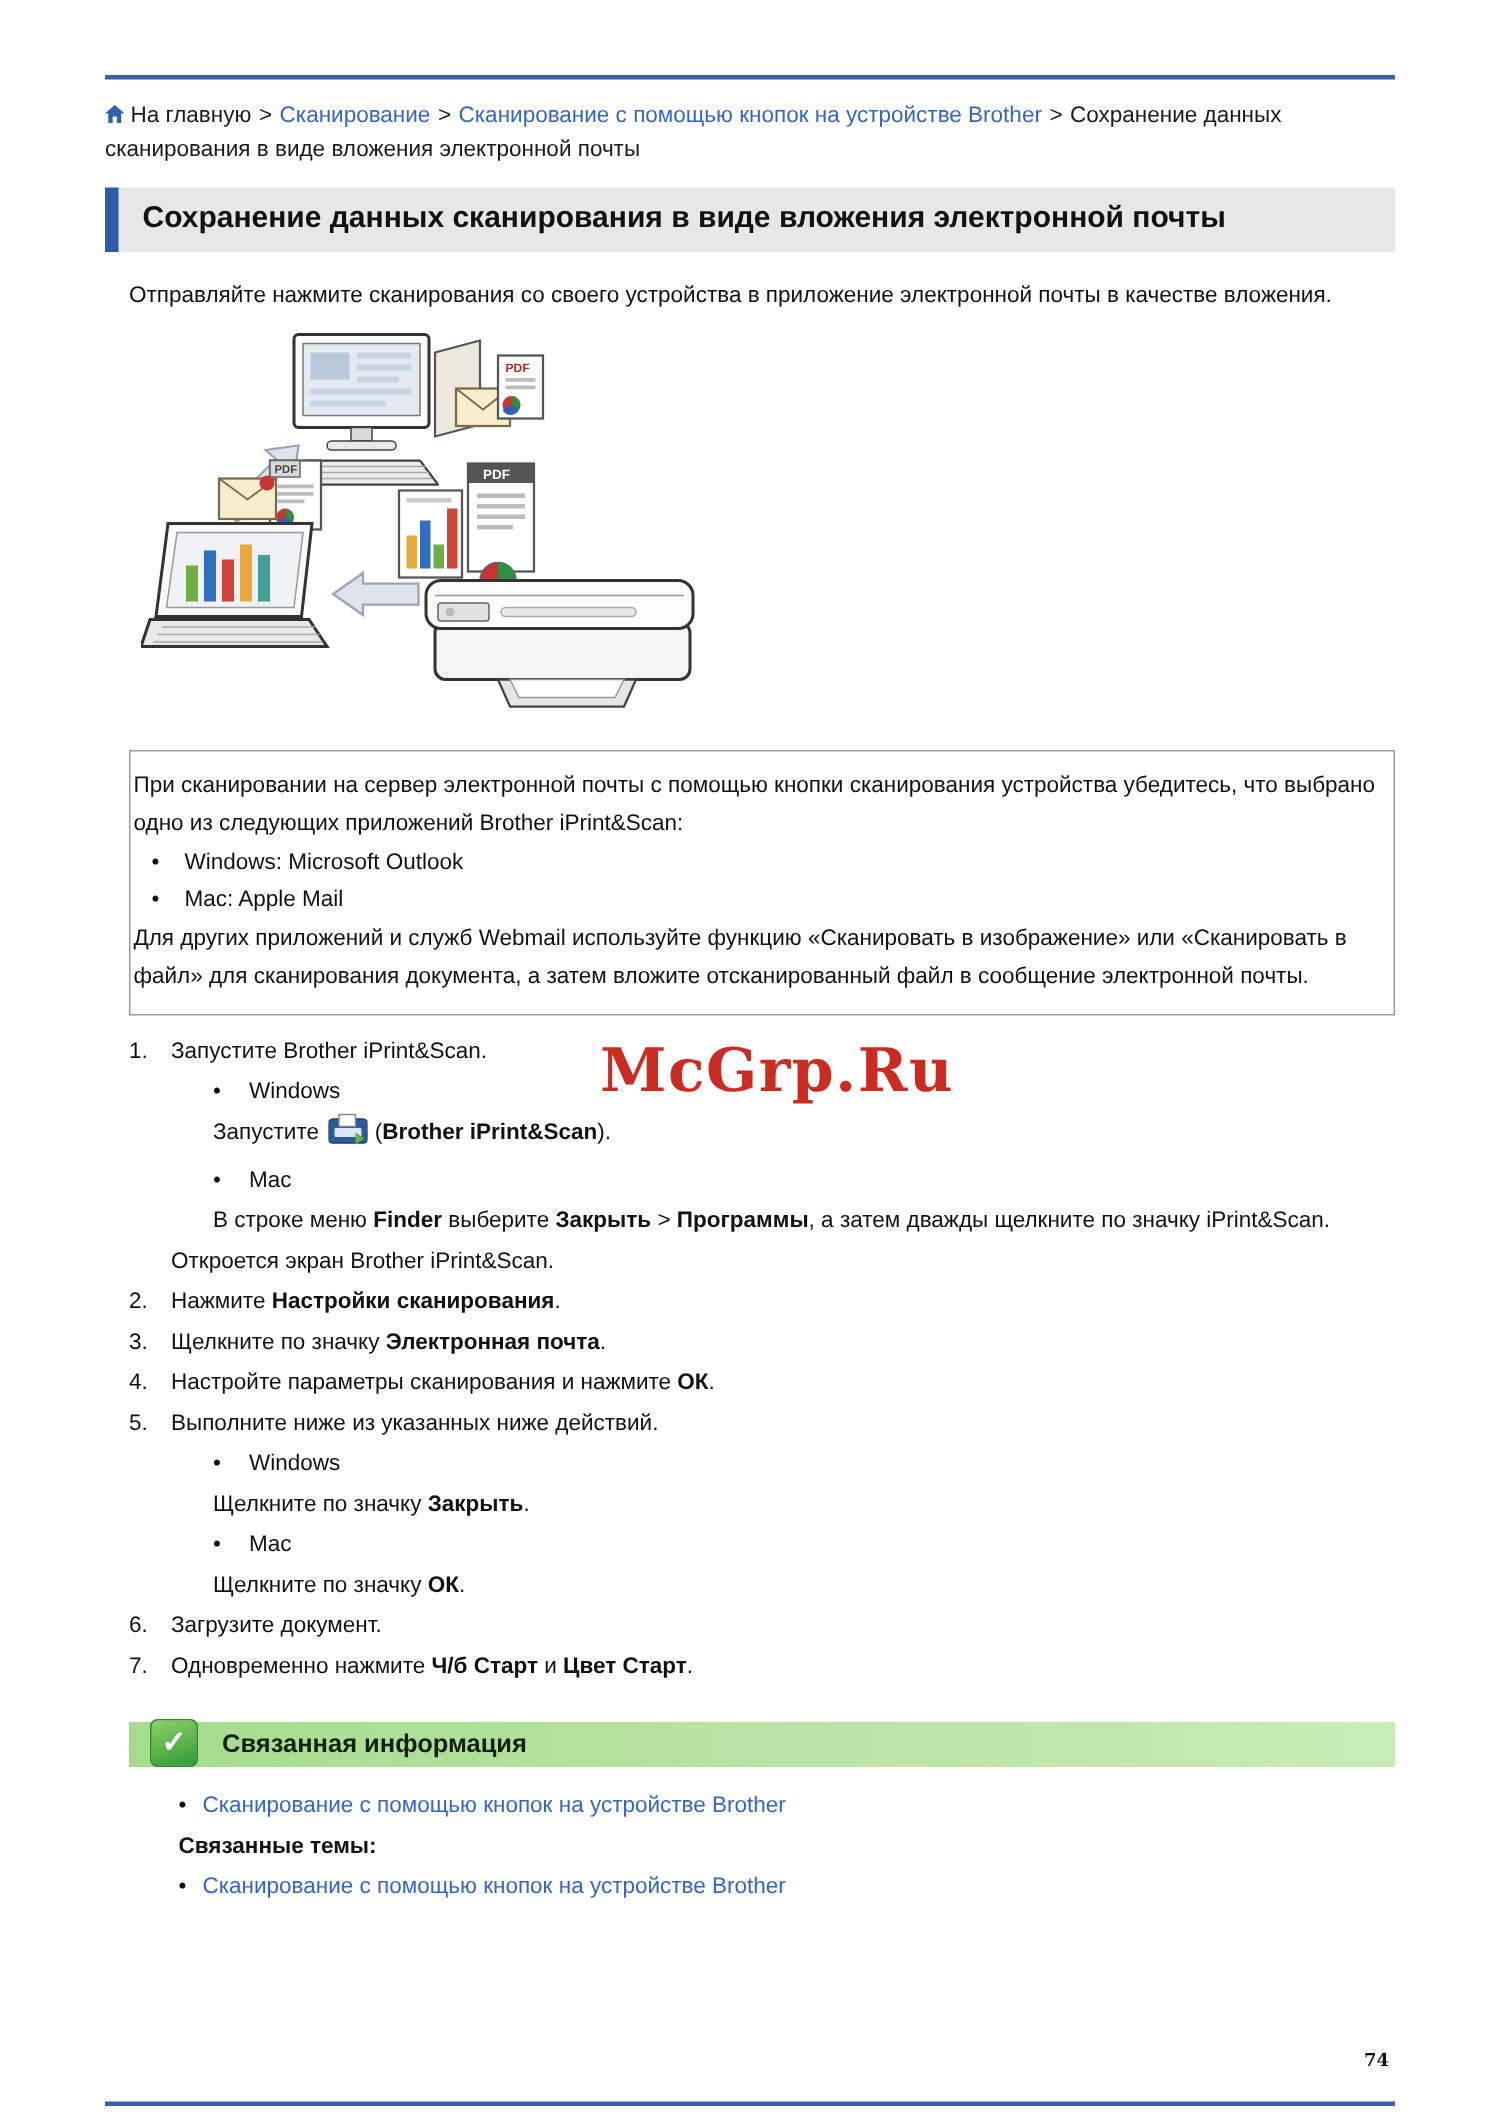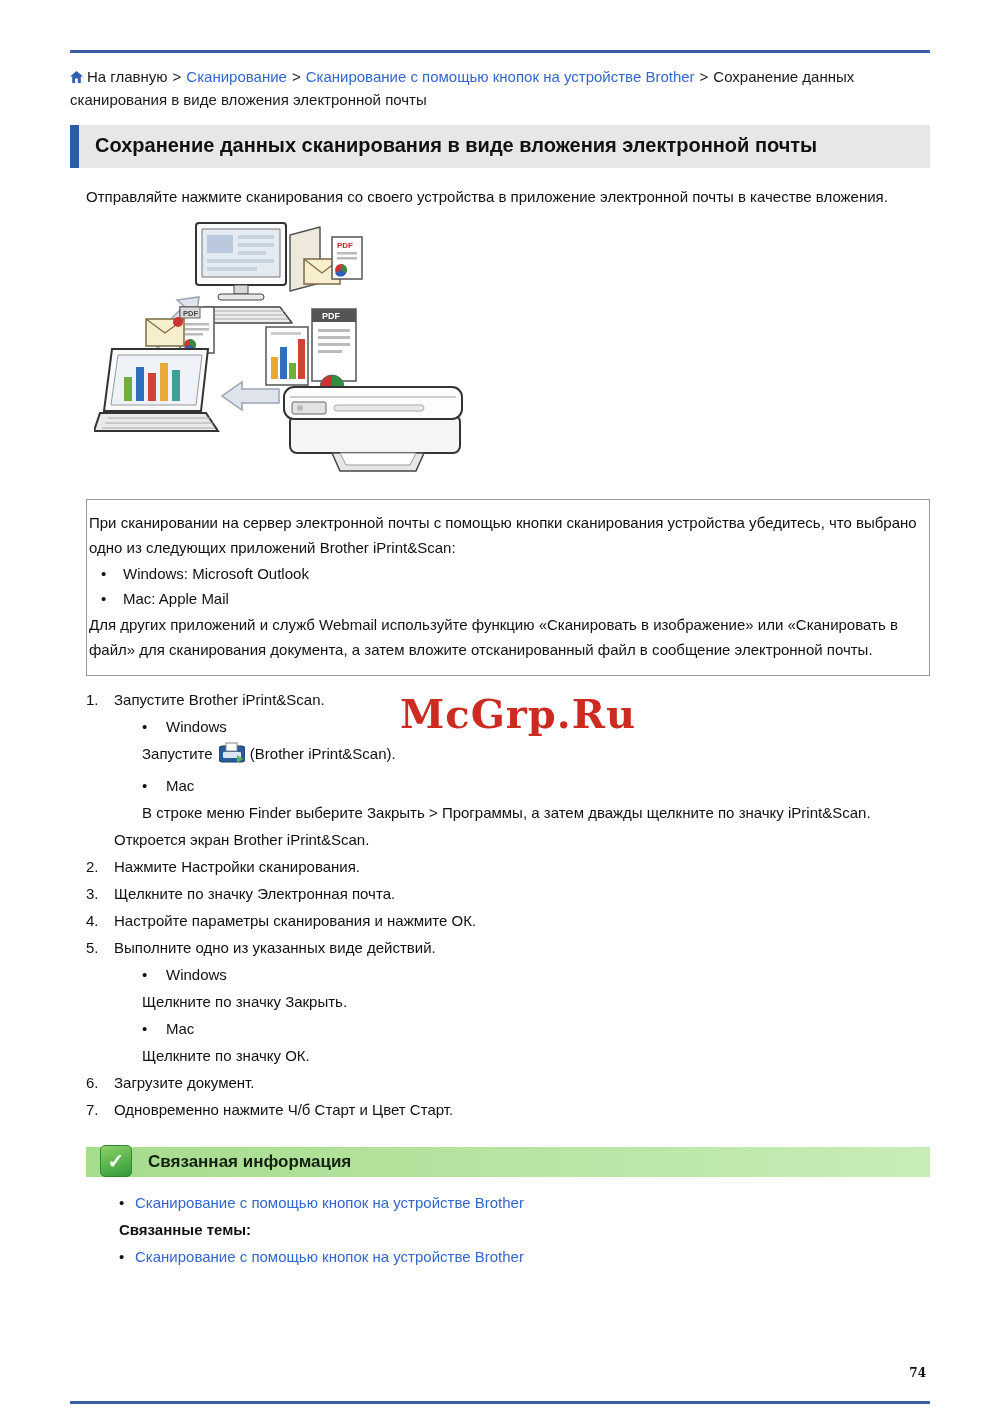--- a/index.html
+++ b/index.html
@@ -40,21 +40,21 @@
   
   .steps { margin-top:10px; font-size:15px; }
   .step { display:flex; }
   .num { flex:0 0 28px; line-height:27px; }
   .step-body { flex:1; }
   .line { line-height:27px; }
   .sub { margin-left:28px; }
   .brow { display:flex; line-height:27px; }
   .bdot { flex:0 0 24px; }
   .app-icon { display:inline-block; vertical-align:-5px; margin:0 5px 0 2px; }
-  b { font-weight:normal; }
+  b { font-weight:bold; }
 
   
   .related { margin-top:24px; }
   .related-bar { position:relative; height:30px; background:linear-gradient(90deg,#a6dc8e,#c8ecb6); display:flex; align-items:center; }
   .check-badge { position:absolute; left:14px; top:-2px; width:32px; height:32px; border-radius:5px;
                  background:linear-gradient(160deg,#8ed167,#2f9a38); border:1px solid #2c8a33;
                  color:#fff; font-weight:bold; font-size:20px; display:flex; align-items:center; justify-content:center; }
   .related-title { margin-left:62px; font-size:17px; font-weight:bold; color:#13220f; }
   .related-links { margin:12px 0 0 33px; }
   .link-row { display:flex; font-size:15px; line-height:27px; }
@@ -249,21 +249,21 @@
       <div class="step">
         <span class="num">4.</span>
         <div class="step-body">
             <p class="line"><span>Настройте параметры сканирования и нажмите </span><b>ОК</b><span>.</span></p>
           </div>
       </div>
 
       <div class="step">
         <span class="num">5.</span>
         <div class="step-body">
-          <p class="line"><span>Выполните одно из указанных виде действий.</span></p>
+          <p class="line"><span>Выполните ниже из указанных ниже действий.</span></p>
           <div class="sub">
             <div class="brow">
               <span class="bdot">•</span>
               <span>Windows</span>
             </div>
             <p class="line"><span>Щелкните по значку </span><b>Закрыть</b><span>.</span></p>
             <div class="brow">
               <span class="bdot">•</span>
               <span>Mac</span>
             </div>

